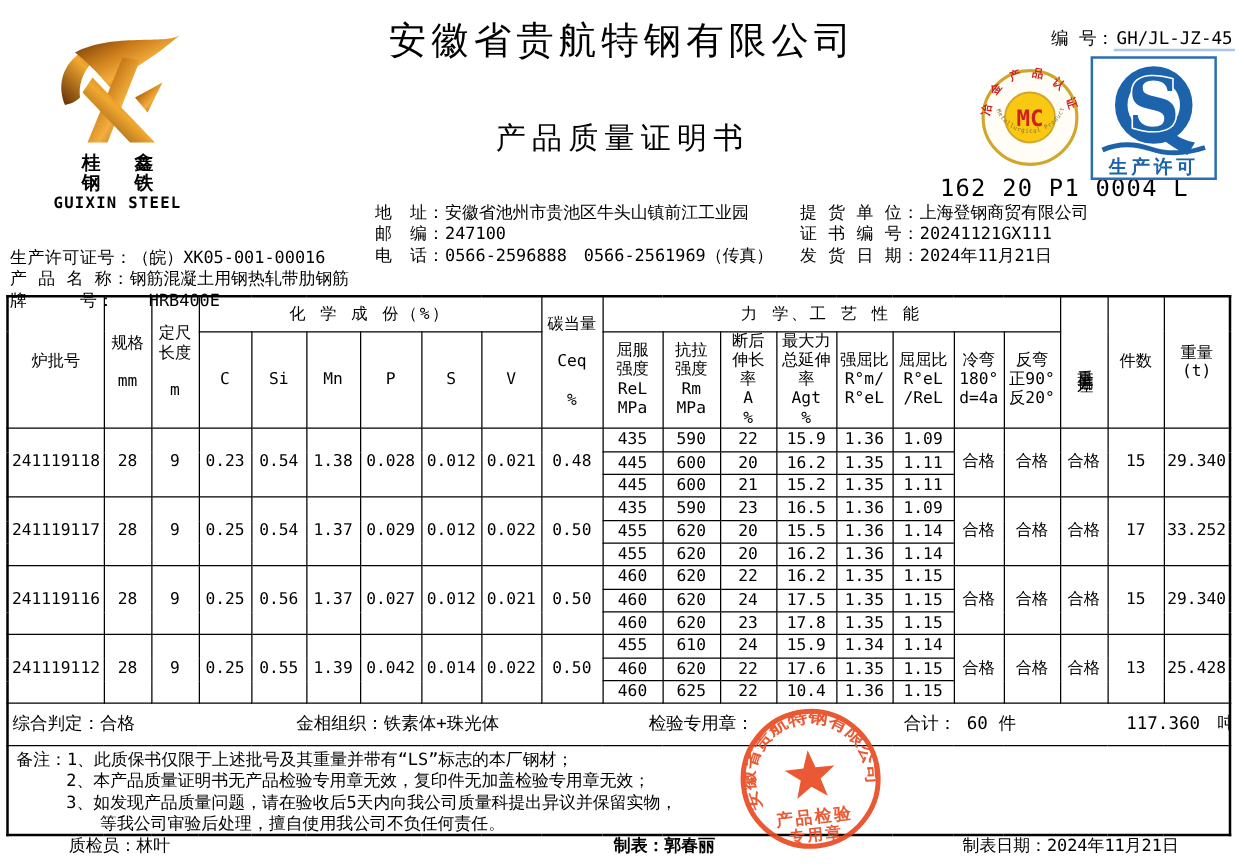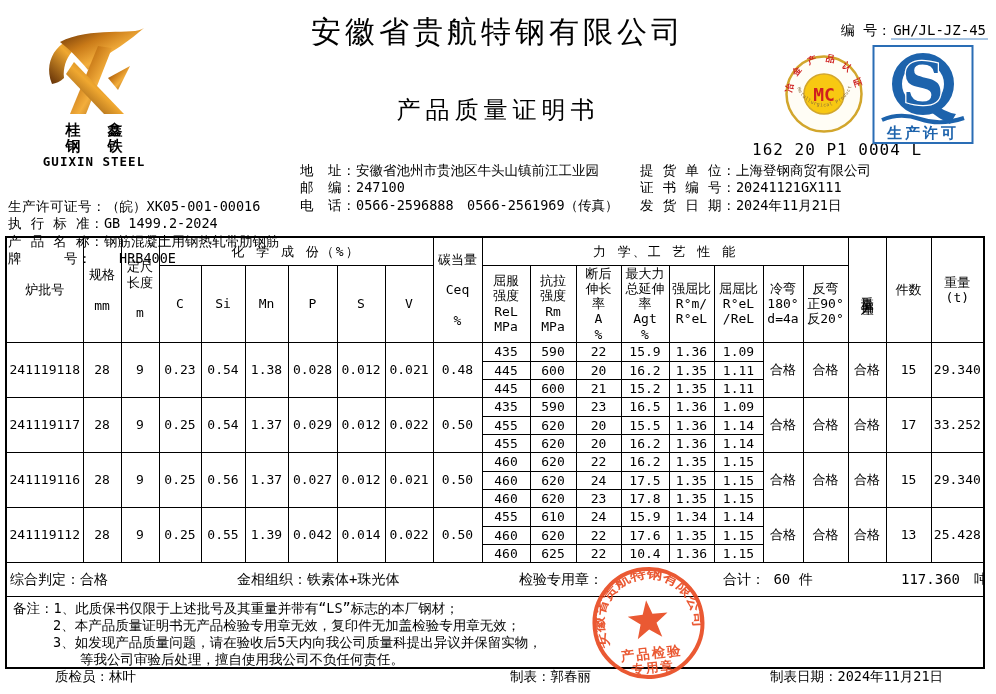--- a/index.html
+++ b/index.html
@@ -13,21 +13,21 @@
   #doc-title{left:0;top:94px;width:996px;text-align:center;font-size:24px;letter-spacing:5px;
        font-family:"DejaVu Serif","Liberation Serif",serif;}
   #serial{right:8px;top:22px;font-size:14px;}
   #serial .val{border-bottom:2px solid #a9c6e4;padding:0 2px;}
 
   #logo{left:36px;top:26px;width:116px;text-align:center;}
   #logo .cn{font-size:15px;font-weight:bold;letter-spacing:9px;margin-left:9px;line-height:16px;}
   #logo .en{font-size:12.5px;font-weight:bold;letter-spacing:1px;line-height:15px;}
 
   #mc-badge{left:784px;top:54px;}
-  #mc-code{left:752px;top:140px;font-size:16px;letter-spacing:1px;}
+  #mc-code{left:752px;top:140px;font-size:19px;letter-spacing:1px;}
   #qs-badge{left:872px;top:44px;}
 
   
   .info-col{font-size:13.5px;line-height:17.4px;white-space:nowrap;}
   #info-left{left:8px;top:162px;margin-top:36px;}
   #info-mid{left:300px;top:162px;}
   #info-right{left:640px;top:162px;}
   .info-line .lbl{letter-spacing:0.5px;}
 
   
@@ -42,21 +42,21 @@
   .vert{writing-mode:vertical-rl;text-orientation:upright;letter-spacing:2px;font-size:13px;}
   tr.sumrow{height:34px;} tr.remrow{height:69px;}
   td.freecell{position:relative;text-align:left;white-space:normal;}
   .sum-item{position:absolute;top:8px;font-size:14px;white-space:nowrap;}
   .remarks{font-size:13.5px;line-height:16.8px;padding:3px 0 0 6px;white-space:nowrap;}
   .remarks .rline{display:flex;}
   .remarks .rlabel{flex:0 0 40px;}
 
   
   .foot-item{top:668px;font-size:13.5px;white-space:nowrap;}
-  #foot-inspector{left:55px;} #foot-maker{left:510px;} #foot-date{left:770px;}
+  #foot-inspector{left:55px;} #foot-maker{left:491px;font-weight:bold;} #foot-date{left:770px;}
 
   
   #red-stamp{left:590px;top:562px;width:118px;height:132px;opacity:.9;pointer-events:none;}
 </style>
 </head>
 <body>
 
 <div class="abs" id="logo">
   <svg width="112" height="92" viewBox="0 0 112 92">
     <defs>
@@ -110,21 +110,20 @@
     <circle cx="51" cy="40" r="26" fill="none" stroke="#1d63ac" stroke-width="10"></circle>
     <path d="M 60,58 Q 72,68 84,70 L 78,80 Q 66,74 56,66 Z" fill="#1d63ac"></path>
     <text x="51" y="60" text-anchor="middle" font-size="58" font-weight="bold" fill="#1d63ac" stroke="#fff" stroke-width="2.5" paint-order="stroke" font-family="'DejaVu Serif',serif">S</text>
     <path d="M 10,76 Q 28,68 48,75 T 92,74" fill="none" stroke="#1d63ac" stroke-width="4"></path>
     <text x="51" y="94" text-anchor="middle" font-size="15" font-weight="bold" fill="#1d63ac" letter-spacing="3">生产许可</text>
   </svg>
 </div>
 
 <div class="abs info-col" id="info-left">
     <div class="info-line"><span class="lbl">生产许可证号：</span><span>（皖）XK05-001-00016</span></div>
-    <div class="info-line"><span class="lbl">执 行 标 准：</span><span>GB 1499.2-2024</span></div>
     <div class="info-line"><span class="lbl">产 品 名 称：</span><span>钢筋混凝土用钢热轧带肋钢筋</span></div>
     <div class="info-line"><span class="lbl">牌　　　号：</span><span>　　HRB400E</span></div>
   </div>
 <div class="abs info-col" id="info-mid">
     <div class="info-line"><span class="lbl">地　址：</span><span>安徽省池州市贵池区牛头山镇前江工业园</span></div>
     <div class="info-line"><span class="lbl">邮　编：</span><span>247100</span></div>
     <div class="info-line"><span class="lbl">电　话：</span><span>0566-2596888　0566-2561969（传真）</span></div>
   </div>
 <div class="abs info-col" id="info-right">
     <div class="info-line"><span class="lbl">提 货 单 位：</span><span>上海登钢商贸有限公司</span></div>

